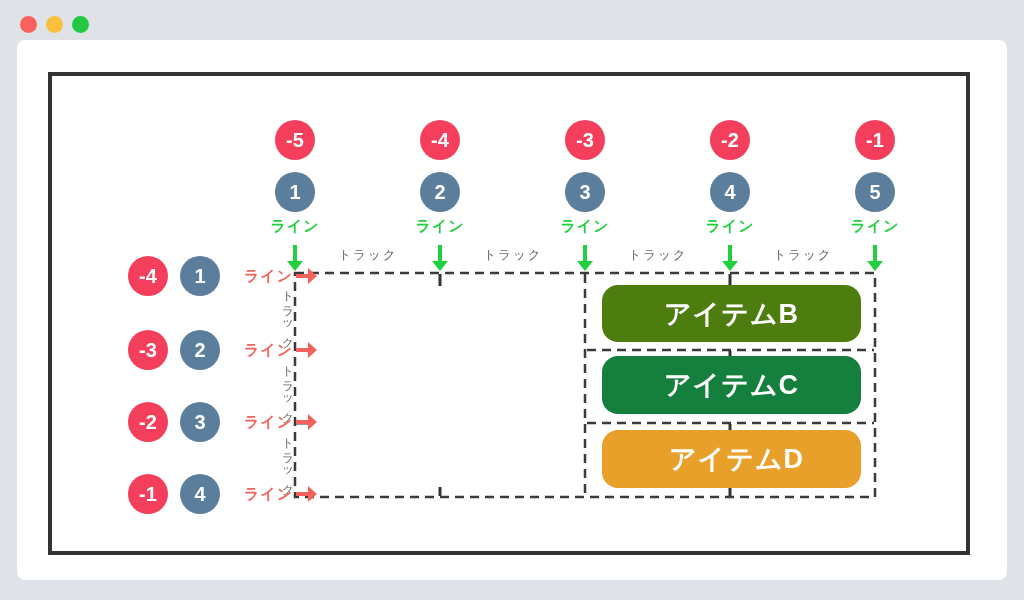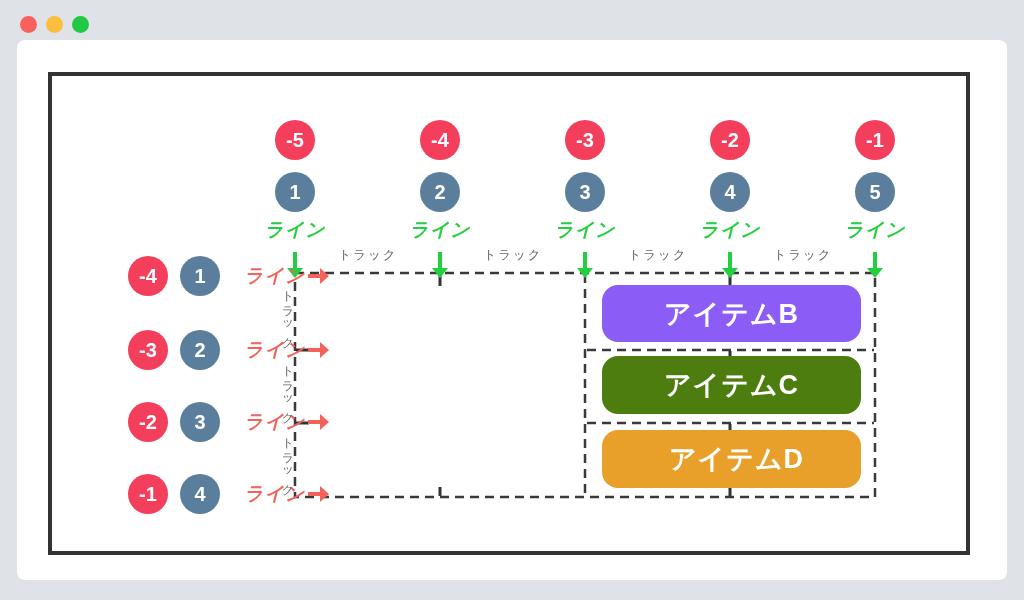--- a/index.html
+++ b/index.html
@@ -26,21 +26,21 @@
   
   .overlay { position:absolute; left:0; top:0; width:1024px; height:600px; pointer-events:none; }
 
   
   .col-group { position:absolute; top:120px; width:90px; display:flex;
                flex-direction:column; align-items:center; }
   .circle { width:40px; height:40px; border-radius:50%; color:#fff;
             font-weight:bold; font-size:20px; display:flex;
             align-items:center; justify-content:center; }
   .circle + .circle { margin-top:12px; }
-  .line-label { font-size:19px; font-weight:bold; margin-top:5px; letter-spacing:1px;font-style:italic; }
+  .line-label { font-size:15px; font-weight:bold; margin-top:5px; letter-spacing:1px; }
   .accent-green { color:#22cf3e; }
   .accent-coral { color:#f4635a; }
 
   .arrow-down { position:relative; width:16px; height:26px; margin-top:9px; }
   .arrow-down .stem { position:absolute; left:6px; top:0; width:4px; height:17px; background:#22cf3e; }
   .arrow-down .head { position:absolute; left:0; top:16px; width:0; height:0;
       border-left:8px solid transparent; border-right:8px solid transparent;
       border-top:10px solid #22cf3e; }
 
   
@@ -184,17 +184,17 @@
     <span class="arrow-right">
         <i class="stem"></i>
         <i class="head"></i>
       </span>
   </div>
 
   <div class="track-left" style="top:277px">トラック</div>
   <div class="track-left" style="top:352px">トラック</div>
   <div class="track-left" style="top:424px">トラック</div>
 
-  <div class="grid-item item-b" style="background: #8b5cf6;">アイテムB</div>
-  <div class="grid-item item-c" style="background: #4d7c0f;">アイテムC</div>
+  <div class="grid-item item-b" style="background: #4d7c0f;">アイテムB</div>
+  <div class="grid-item item-c" style="background: #15803d;">アイテムC</div>
   <div class="grid-item item-d" style="background: rgb(233, 160, 43); padding-left: 10px;">アイテムD</div>
 
 </div>
 
 </body></html>

